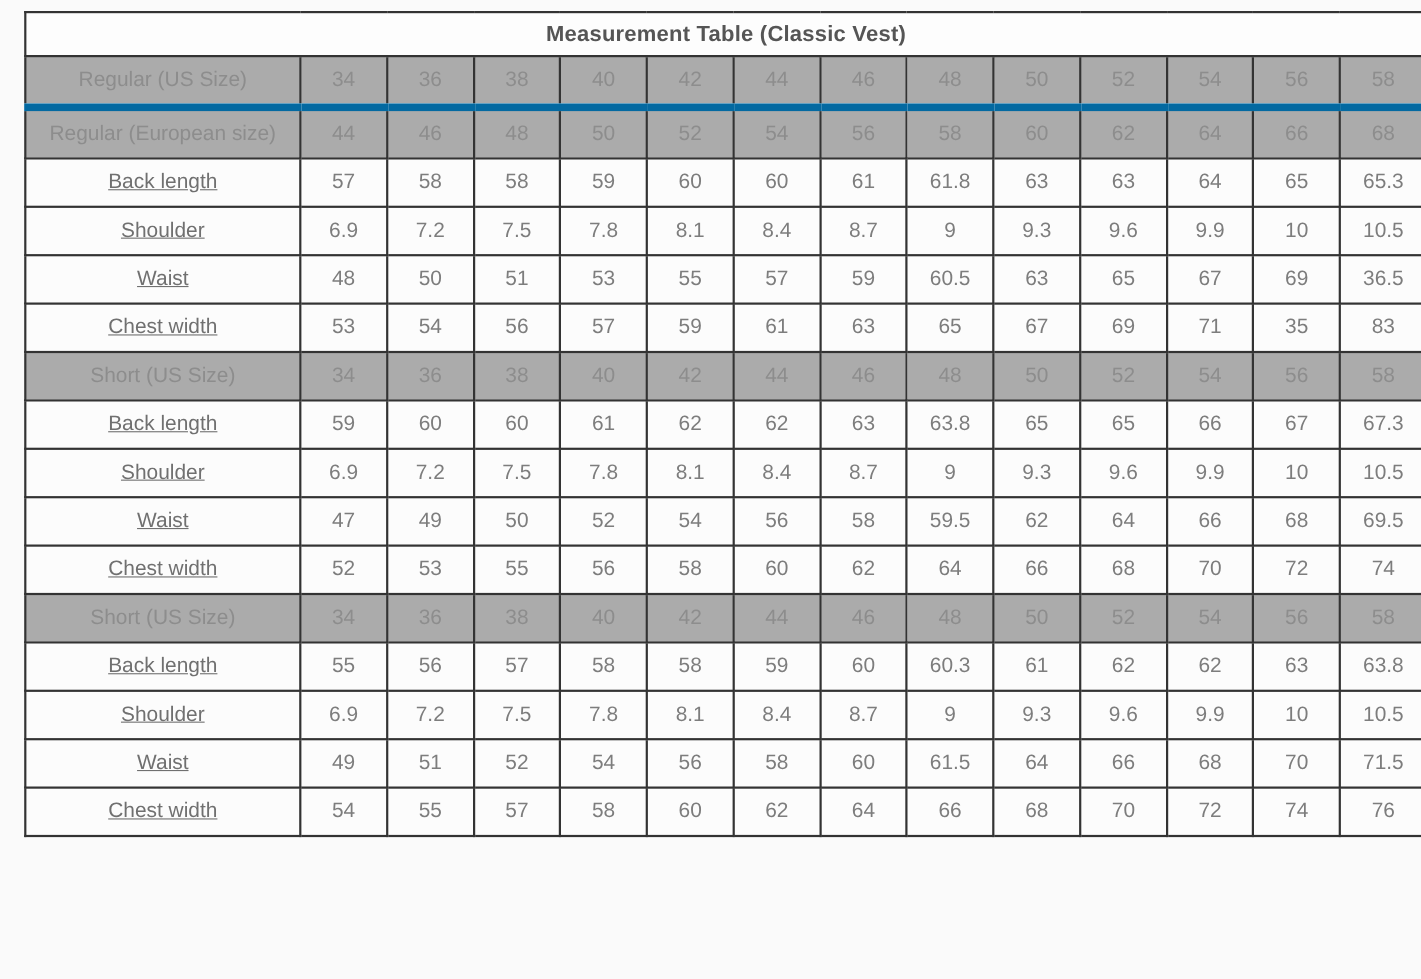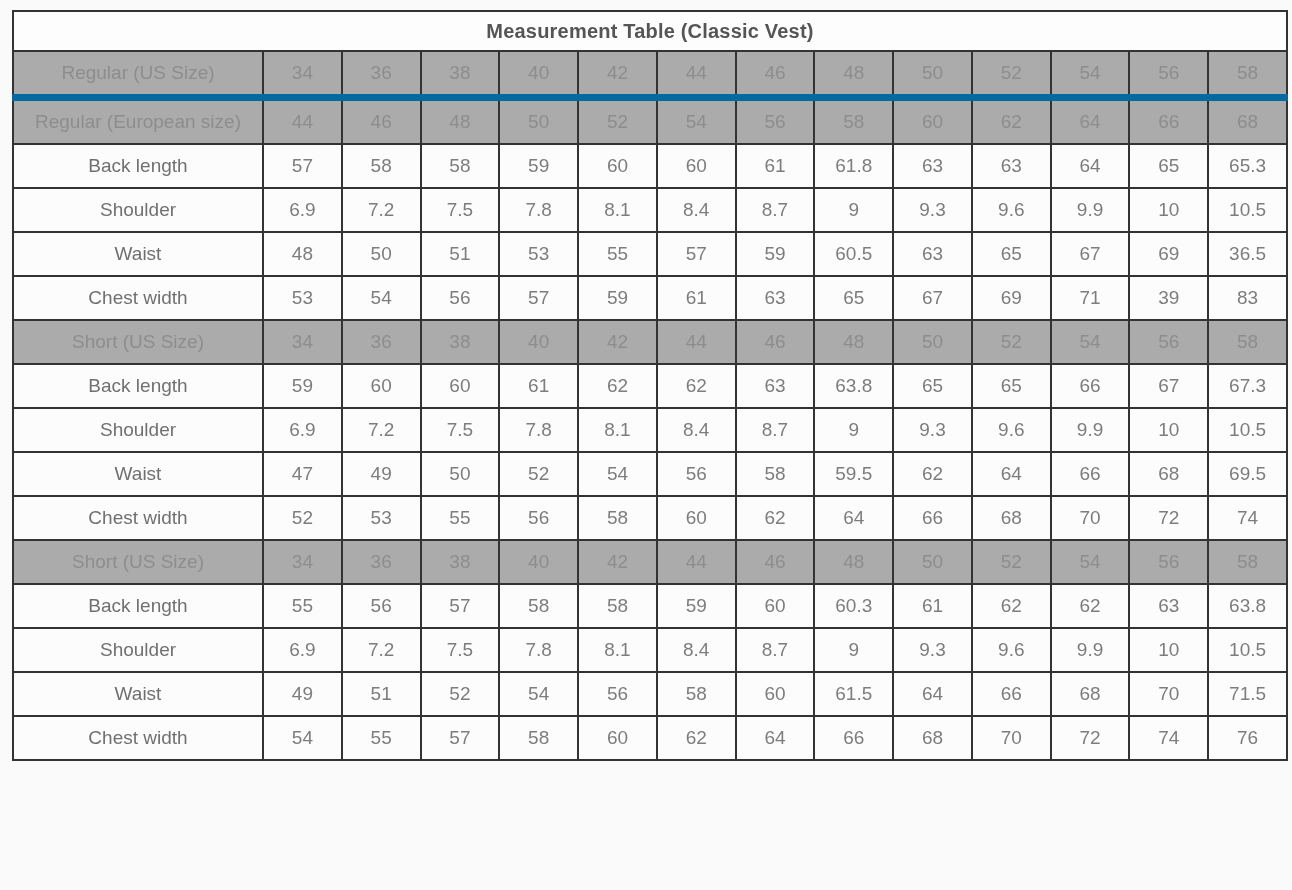--- a/index.html
+++ b/index.html
@@ -5,21 +5,21 @@
   html, body {
     margin: 0;
     padding: 0;
     background: #fafafa;
     font-family: "Liberation Sans", sans-serif;
   }
   .page {
     width: 1292px;
     height: 890px;
     box-sizing: border-box;
-    padding: 10px 12px;
+    padding: 10px 22px;
     background: #fafafa;
     overflow: hidden;
   }
   table.measurement-table {
     border-collapse: collapse;
     table-layout: fixed;
     width: 1276px;
   }
   table.measurement-table col.label-col { width: 250px; }
   table.measurement-table th,
@@ -37,21 +37,21 @@
     color: #555555;
     font-size: 20px;
     font-weight: bold;
     letter-spacing: 0.2px;
   }
   tbody td { height: 42px; font-size: 19px; }
   tr.data-row td {
     background: #fcfcfc;
     color: #7d7d7d;
   }
-  tr.data-row td.label-cell { color: #707070; }
+  tr.data-row td.label-cell { color: #707070; text-decoration: underline; }
   tr.size-row td {
     background: #ababab;
     color: #8d8d8d;
   }
   
   tr.size-row + tr.size-row td { border-top: 7px solid #0369a1; }
 </style>
 </head>
 <body>
 
@@ -153,21 +153,21 @@
           <td>54</td>
           <td>56</td>
           <td>57</td>
           <td>59</td>
           <td>61</td>
           <td>63</td>
           <td>65</td>
           <td>67</td>
           <td>69</td>
           <td>71</td>
-          <td>39</td>
+          <td>35</td>
           <td>83</td>
         </tr>
         <tr class="size-row">
           <td class="label-cell">Short (US Size)</td>
           <td>34</td>
           <td>36</td>
           <td>38</td>
           <td>40</td>
           <td>42</td>
           <td>44</td>

